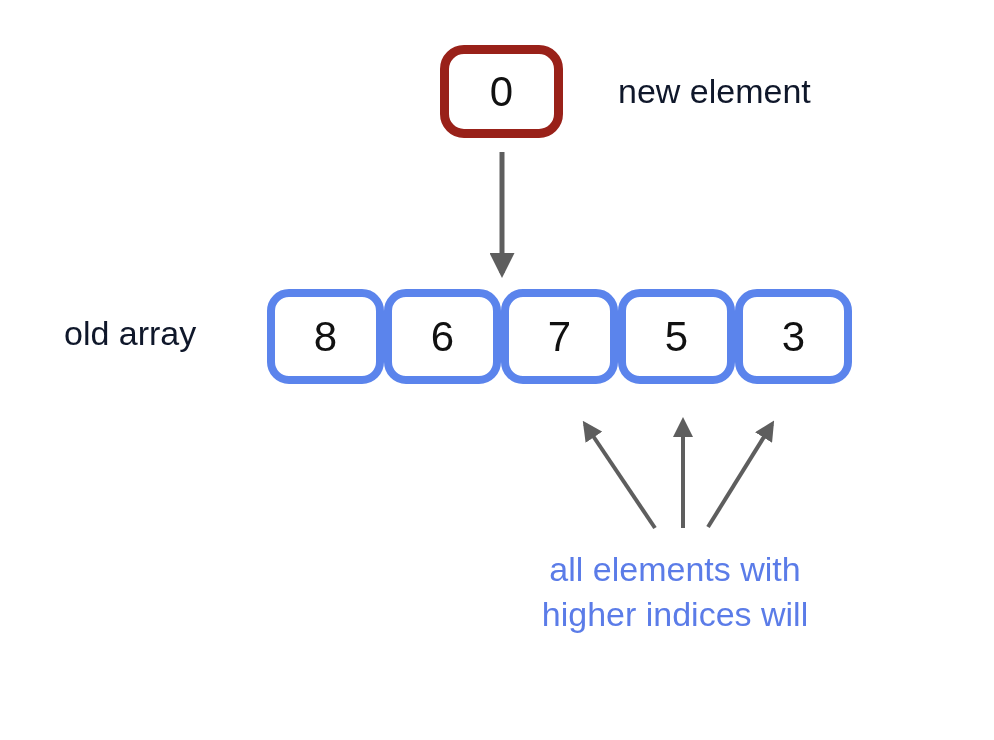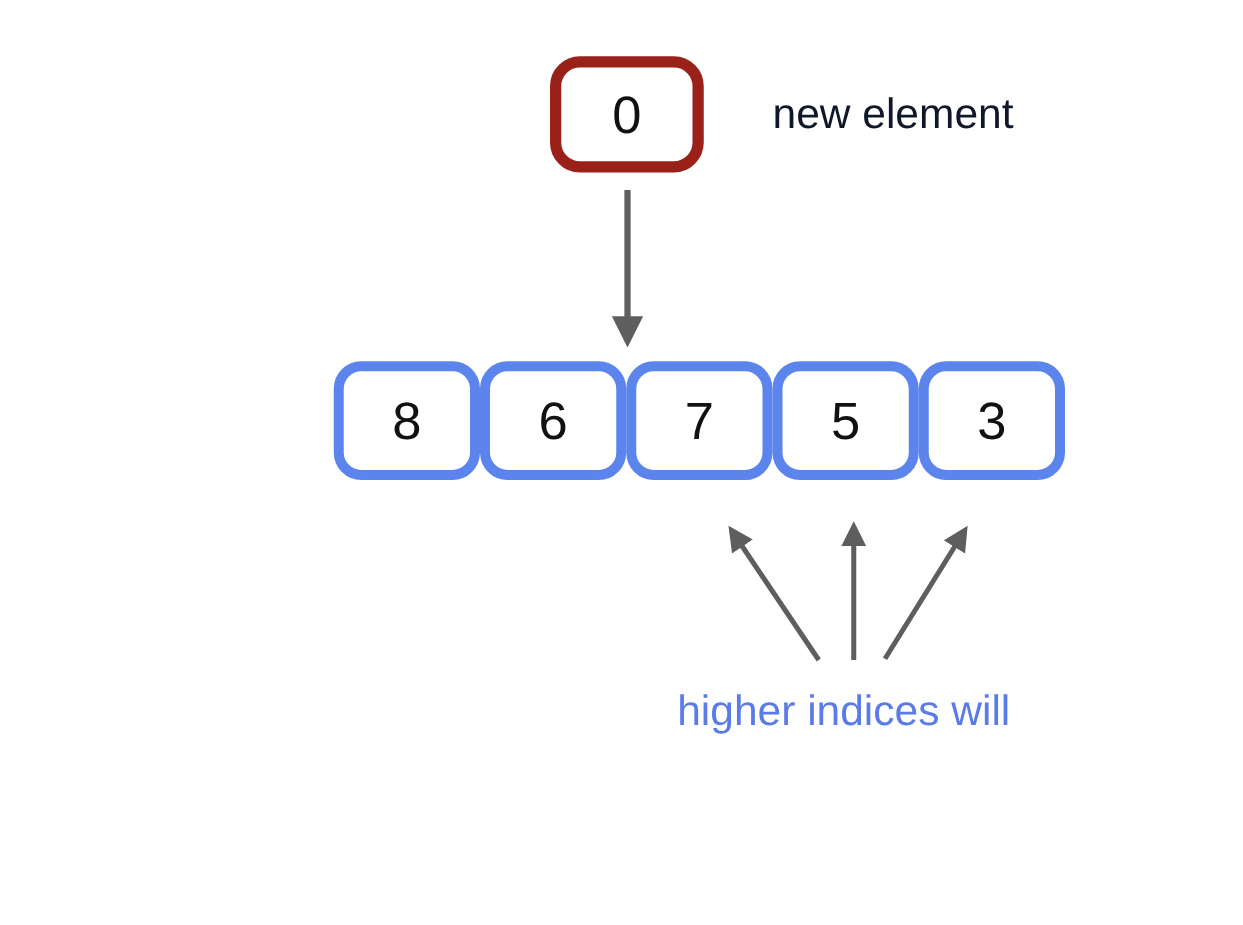--- a/index.html
+++ b/index.html
@@ -101,36 +101,38 @@
     <line x1="683" y1="528" x2="683" y2="421" stroke="#5e5e5e" stroke-width="4" marker-end="url(#arrowhead)"></line>
     <line x1="708" y1="527" x2="772" y2="424" stroke="#5e5e5e" stroke-width="4" marker-end="url(#arrowhead)"></line>
   </svg>
 
   <div class="new-box">
     <span class="num">0</span>
   </div>
 
   <div class="label new-label">new element</div>
 
+  <div class="label old-label">old array</div>
 
   <div class="array-row">
     <div class="cell">
       <span class="num">8</span>
     </div>
     <div class="cell">
       <span class="num">6</span>
     </div>
     <div class="cell">
       <span class="num">7</span>
     </div>
     <div class="cell">
       <span class="num">5</span>
     </div>
     <div class="cell">
       <span class="num">3</span>
     </div>
   </div>
 
   <div class="annotation">
+    <div>all elements with</div>
     <div>higher indices will</div>
   </div>
 
 </div>
 
 </body></html>

